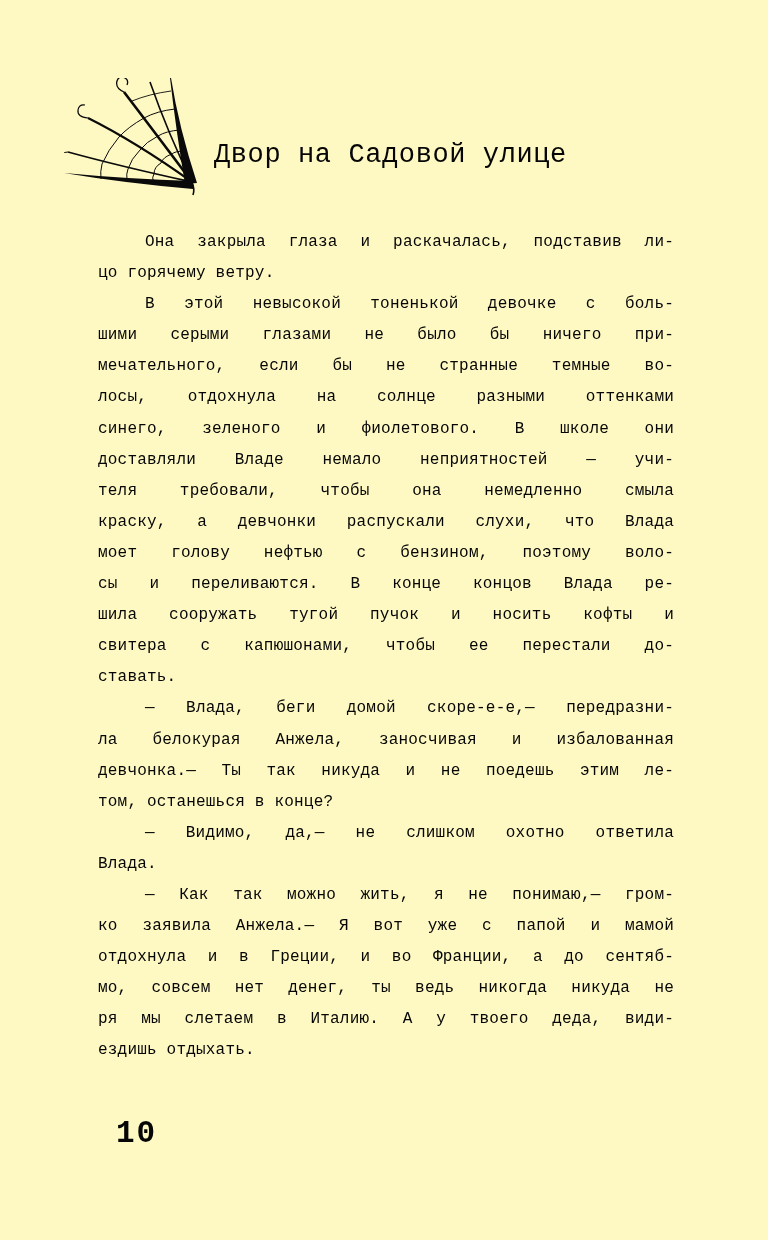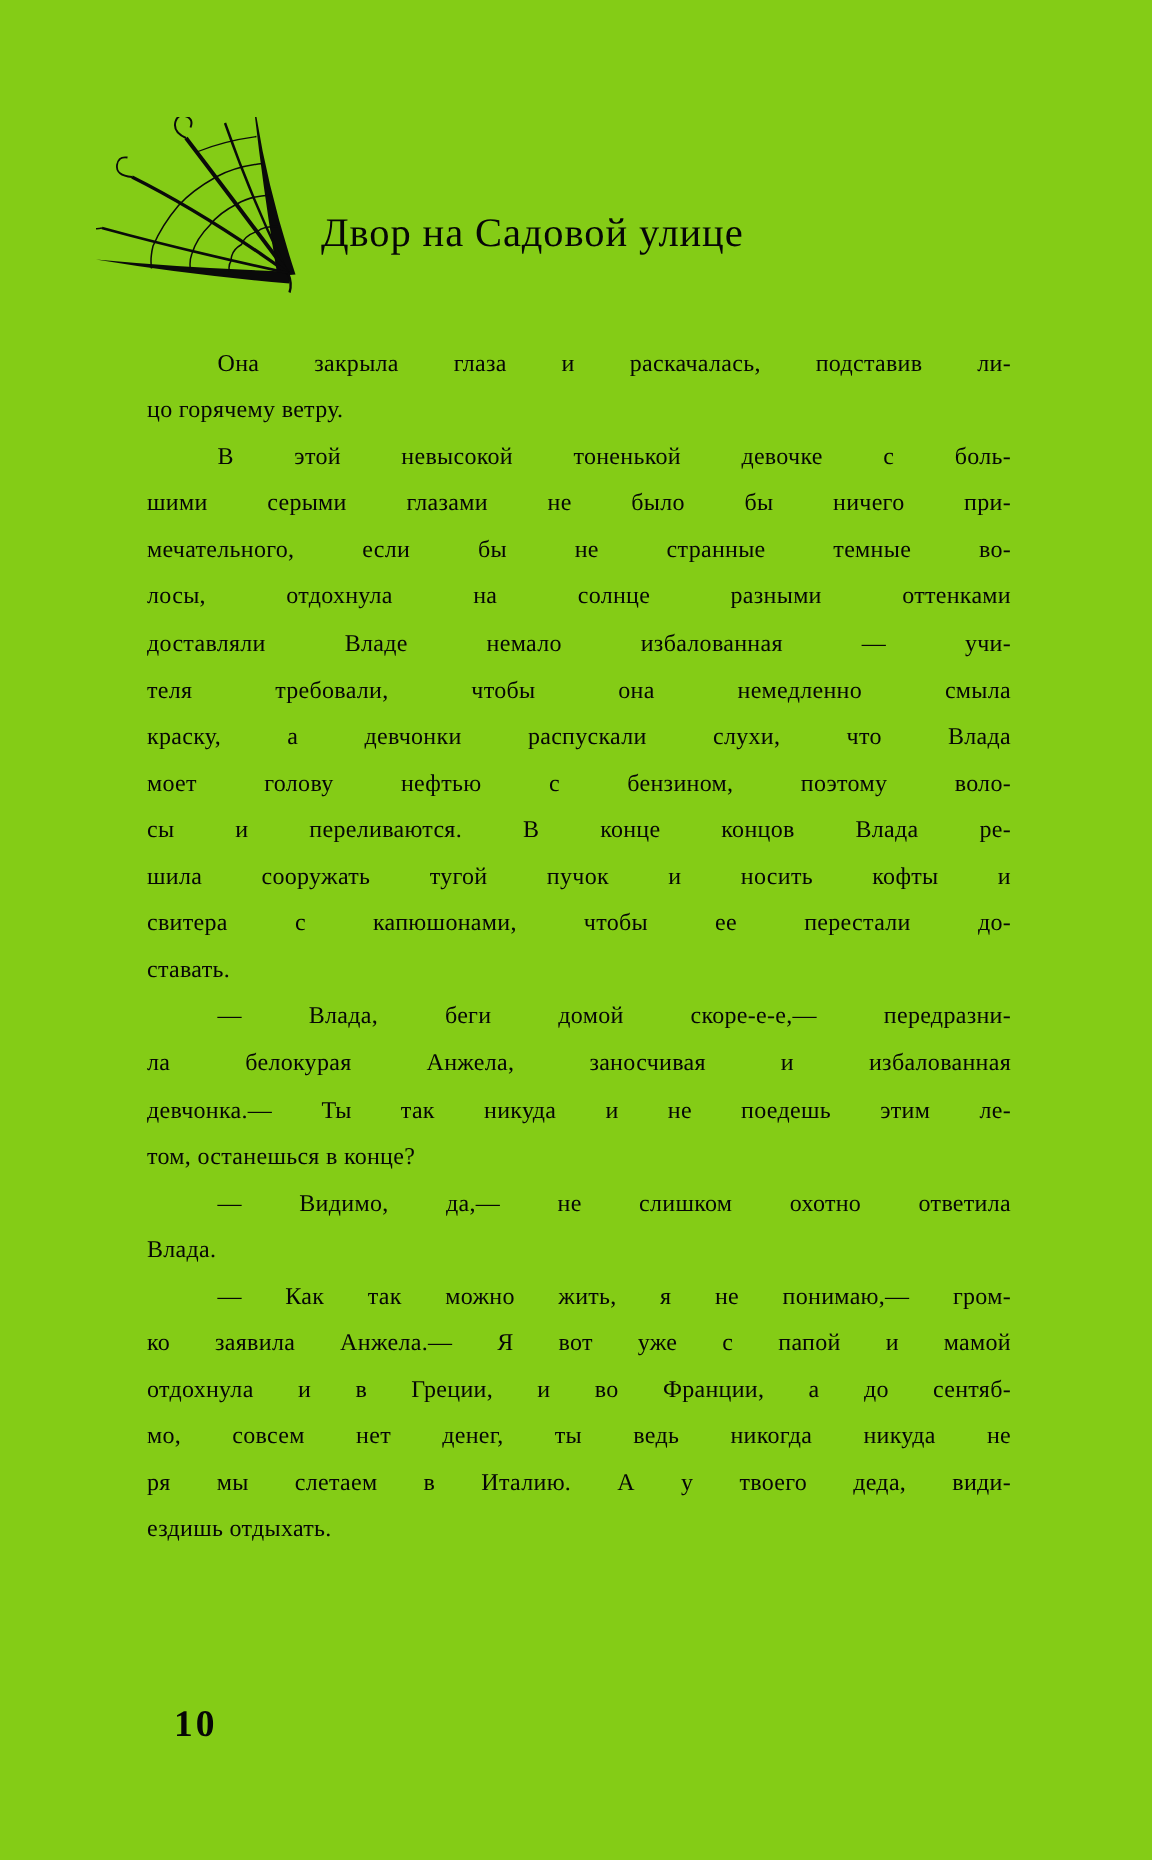--- a/index.html
+++ b/index.html
@@ -1,22 +1,22 @@
 <!DOCTYPE html>
 <html><head>
 <meta charset="utf-8">
 <style>
   html, body { margin: 0; padding: 0; background: #e8e8e8; }
   .page {
     position: relative;
     width: 768px;
     height: 1240px;
     margin: 0 auto;
-    background: #84cc16;
-    font-family: Liberation Serif, serif;
+    background: #fef9c3;
+    font-family: Liberation Mono, monospace;
     color: #060606;
     overflow: hidden;
   }
   .spiderweb {
     position: absolute;
     left: 64px;
     top: 78px;
     width: 148px;
     height: 118px;
   }
@@ -42,24 +42,23 @@
     text-align-last: justify;
     white-space: normal;
     min-height: 31.1px;
   }
   .line.first { text-indent: 47px; }
   .line.last  { text-align-last: left; }
   .page-number {
     position: absolute;
     left: 116px;
     top: 1116px;
-    font-size: 25px;
+    font-size: 31px;
     font-weight: bold;
     letter-spacing: 2px;
-    margin-top: 20px;
   }
 </style>
 </head>
 <body>
 
 <div class="page">
 
   <svg class="spiderweb" viewBox="0 0 148 118" xmlns="http://www.w3.org/2000/svg" aria-hidden="true">
 
     <path d="M106,0 Q112,52 121,106 L133,105 Q115,50 107,0 Z" fill="#0a0a0a"></path>
@@ -88,21 +87,22 @@
   <div class="body-text" id="body-text">
       <div class="paragraph">
         <div class="line first">Она закрыла глаза и раскачалась, подставив ли-</div>
         <div class="line last">цо горячему ветру.</div>
       </div>
       <div class="paragraph">
         <div class="line first">В этой невысокой тоненькой девочке с боль-</div>
         <div class="line">шими серыми глазами не было бы ничего при-</div>
         <div class="line">мечательного, если бы не странные темные во-</div>
         <div class="line">лосы, отдохнула на солнце разными оттенками</div>
-        <div class="line">доставляли Владе немало избалованная — учи-</div>
+        <div class="line">синего, зеленого и фиолетового. В школе они</div>
+        <div class="line">доставляли Владе немало неприятностей — учи-</div>
         <div class="line">теля требовали, чтобы она немедленно смыла</div>
         <div class="line">краску, а девчонки распускали слухи, что Влада</div>
         <div class="line">моет голову нефтью с бензином, поэтому воло-</div>
         <div class="line">сы и переливаются. В конце концов Влада ре-</div>
         <div class="line">шила сооружать тугой пучок и носить кофты и</div>
         <div class="line">свитера с капюшонами, чтобы ее перестали до-</div>
         <div class="line last">ставать.</div>
       </div>
       <div class="paragraph">
         <div class="line first">— Влада, беги домой скоре-е-е,— передразни-</div>

